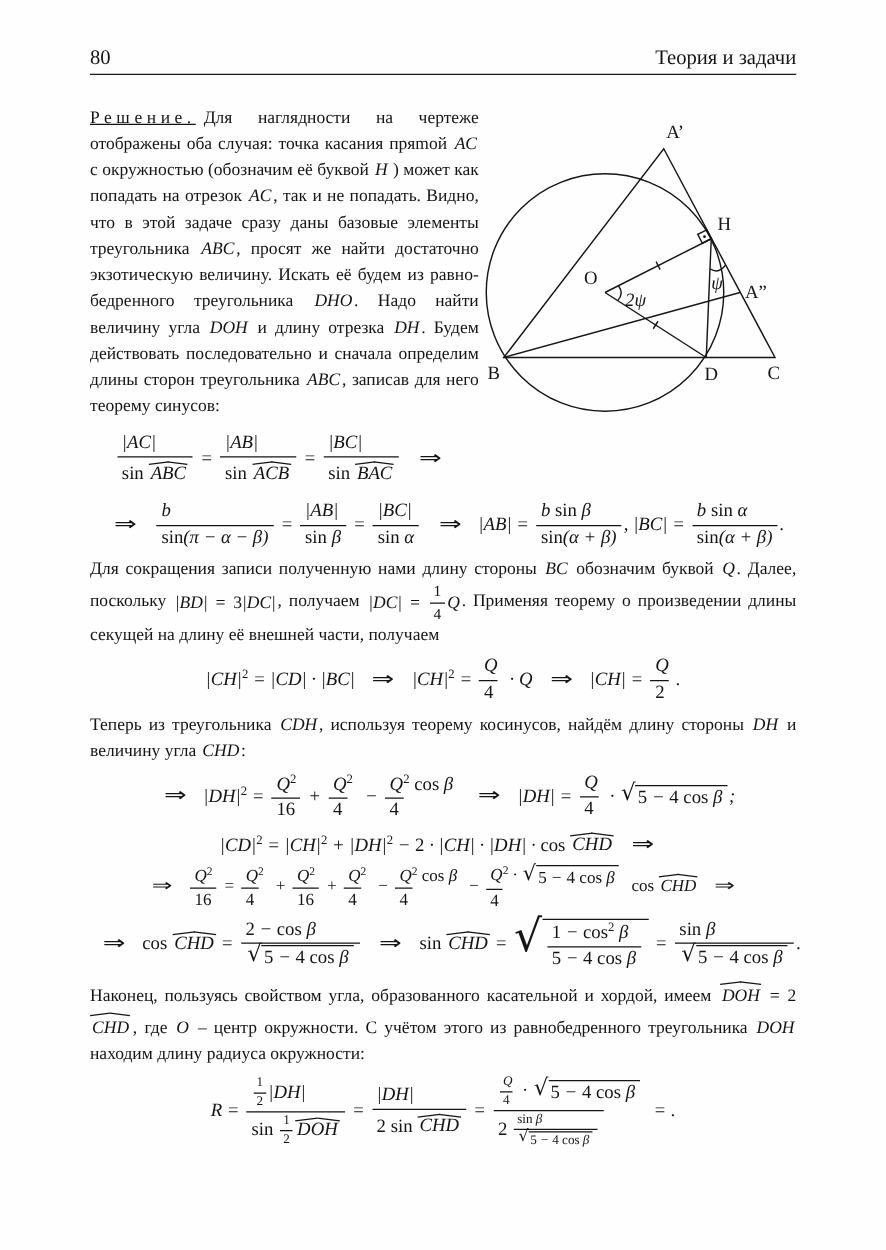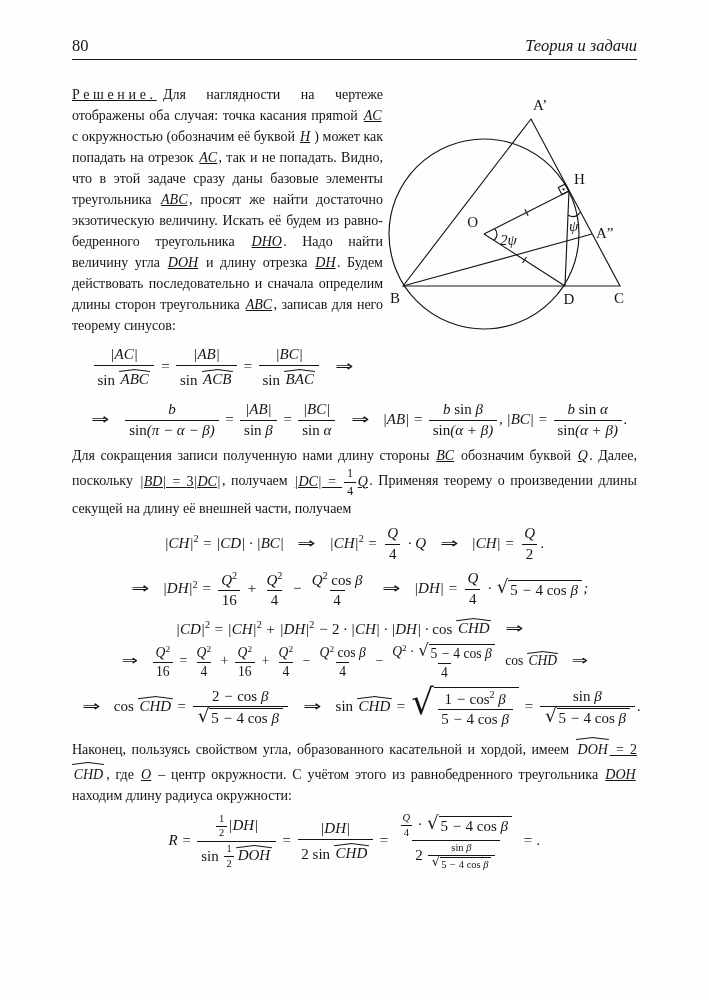--- a/index.html
+++ b/index.html
@@ -1,35 +1,35 @@
 <!DOCTYPE html>
 <html><head>
 <meta charset="utf-8">
 <style>
   html,body{margin:0;padding:0;background:#e8e8e8;}
   .page{position:relative;width:709px;height:1000px;margin:0 auto;background:#fefefe;
         color:#141414;font-family:"Liberation Serif",serif;overflow:hidden;}
   header{margin:36px 72px 0;display:flex;justify-content:space-between;align-items:flex-end;
          border-bottom:1.8px solid #1b1b1b;padding-bottom:3px;font-size:16.5px;}
-  .running{font-style:italic;}
+  .running{}
   main{margin:24px 72px 0;}
   .row1{display:flex;align-items:flex-start;}
   .coltext{width:330px;text-align:justify;font-size:14px;line-height:1.5;hyphens:auto;}
   .fig{margin-left:auto;width:254px;}
   .fig svg{display:block;}
   .sp-label{letter-spacing:0.26em;margin-right:0.45em;text-decoration:underline;}
   .para{font-size:14px;line-height:1.5;text-align:justify;margin:5px 0 3px;}
   
   .mathline{font-size:15px;font-style:italic;text-align:center;margin:6px 0;white-space:nowrap;}
   .mathline.incol{margin-top:10px;}
   .mathline.tight{font-size:13.6px;}
-  .mi{font-style:italic;margin:0 0.1em;text-decoration:underline;}
+  .mi{font-style:italic;margin:0 0.1em;}
   .rm{font-style:normal;}
   .sup{font-size:0.68em;vertical-align:0.55em;}
-  .frac{display:inline-flex;flex-direction:column;align-items:center;vertical-align:middle;
+  .frac{display:inline-flex;flex-direction:column;align-items:flex-start;vertical-align:middle;
         margin:0 0.14em;line-height:1.18;text-align:center;}
   .frac .num{padding:0 0.25em 0.06em;}
   .frac .den{border-top:1.2px solid currentColor;padding:0.08em 0.25em 0;}
   .frac.sfrac{font-size:0.7em;vertical-align:middle;}
   .mi .frac{font-size:0.88em;}
   .hat{position:relative;display:inline-block;padding:0.3em 0.12em 0;}
   .hat::before,.hat::after{content:"";position:absolute;top:0.16em;width:50%;height:1.2px;
         background:currentColor;}
   .hat::before{left:1%;transform:rotate(-7deg);transform-origin:100% 50%;}
   .hat::after{right:1%;transform:rotate(7deg);transform-origin:0 50%;}
@@ -119,20 +119,21 @@
           </span>Q</span>. Применяя теорему о произведении длины секущей на длину её внешней части, получаем</p>
 
     <div class="mathline">|CH|<span class="sup"><span class="rm">2</span></span> = |CD| · |BC| <span class="imp">⇒</span> |CH|<span class="sup"><span class="rm">2</span></span> = <span class="frac">
           <span class="num">Q</span>
           <span class="den"><span class="rm">4</span></span>
         </span> · Q <span class="imp">⇒</span> |CH| = <span class="frac">
           <span class="num">Q</span>
           <span class="den"><span class="rm">2</span></span>
         </span>.</div>
 
+    <p class="para">Теперь из треугольника <span class="mi">CDH</span>, используя теорему косинусов, найдём длину сто­роны <span class="mi">DH</span> и величину угла <span class="mi">CHD</span>:</p>
 
     <div class="mathline"><span class="imp">⇒</span> |DH|<span class="sup"><span class="rm">2</span></span> = <span class="frac">
           <span class="num">Q<span class="sup"><span class="rm">2</span></span></span>
           <span class="den"><span class="rm">16</span></span>
         </span> + <span class="frac">
           <span class="num">Q<span class="sup"><span class="rm">2</span></span></span>
           <span class="den"><span class="rm">4</span></span>
         </span> − <span class="frac">
           <span class="num">Q<span class="sup"><span class="rm">2</span></span> <span class="rm">cos</span> β</span>
           <span class="den"><span class="rm">4</span></span>

